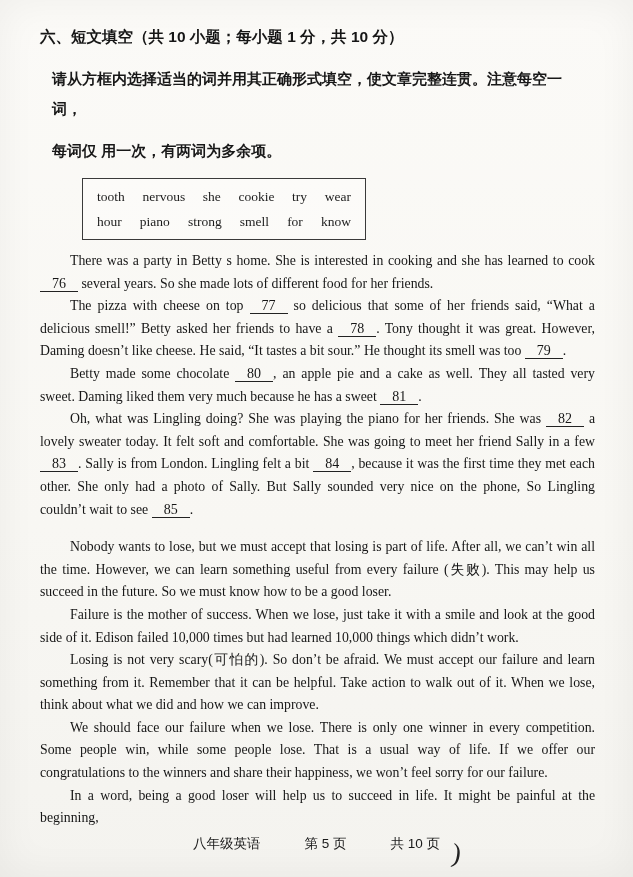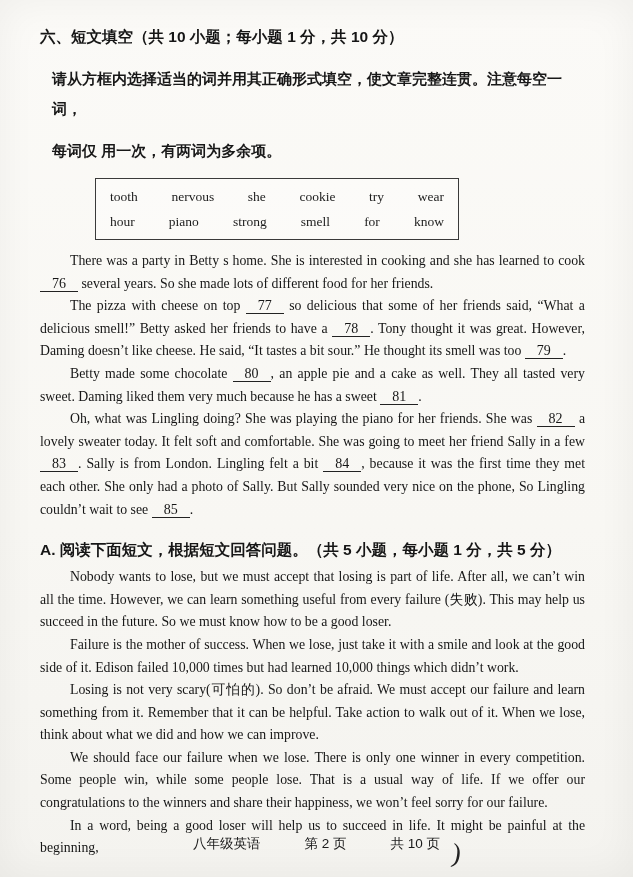--- a/index.html
+++ b/index.html
@@ -8,42 +8,42 @@
     background:#eceae6;
     font-family:"Liberation Serif", serif;
     color:#1c1c1c;
     position:relative;
     overflow:hidden;
   }
   .page{
     position:absolute;inset:0;
     background:linear-gradient(180deg,#fbfaf7 0%,#f8f7f3 60%,#f4f3ef 100%);
     box-shadow:inset 0 0 40px rgba(0,0,0,0.05);
-    padding:22px 48px 0 40px;
+    padding:22px 38px 0 40px;
     box-sizing:border-box;
   }
   .h-cn{
     font-family:"Liberation Sans", sans-serif;
     font-weight:bold;
     font-size:15.5px;
     line-height:30px;
     margin:0;
     color:#161616;
   }
   .instr{
     font-family:"Liberation Sans", sans-serif;
     font-weight:bold;
     font-size:15px;
     line-height:30px;
     margin:12px;
     color:#181818;
   }
   .word-box{
-    width:364px;
-    margin:9px 0 4px 55px;
+    width:284px;
+    margin:9px 0 4px 42px;
     border:1.6px solid #3a3a3a;
     padding:5px 14px;
     box-sizing:border-box;
     background:rgba(255,255,255,0.35);
   }
   .word-row{
     display:flex;justify-content:space-between;
     line-height:25px;font-size:13.5px;
   }
   .passage{margin-top:10px;}
@@ -113,31 +113,30 @@
     </div>
 
   <div class="passage">
       <p class="para"><span>There was a party in Betty s home. She is interested in cooking and she has learned to cook </span><span class="blank">76</span><span> several years. So she made lots of different food for her friends.</span></p>
       <p class="para"><span>The pizza with cheese on top </span><span class="blank">77</span><span> so delicious that some of her friends said, “What a delicious smell!” Betty asked her friends to have a </span><span class="blank">78</span><span>. Tony thought it was great. However, Daming doesn’t like cheese. He said, “It tastes a bit sour.” He thought its smell was too </span><span class="blank">79</span><span>.</span></p>
       <p class="para"><span>Betty made some chocolate </span><span class="blank">80</span><span>, an apple pie and a cake as well. They all tasted very sweet. Daming liked them very much because he has a sweet </span><span class="blank">81</span><span>.</span></p>
       <p class="para"><span>Oh, what was Lingling doing? She was playing the piano for her friends. She was </span><span class="blank">82</span><span> a lovely sweater today. It felt soft and comfortable. She was going to meet her friend Sally in a few </span><span class="blank">83</span><span>. Sally is from London. Lingling felt a bit </span><span class="blank">84</span><span>, because it was the first time they met each other. She only had a photo of Sally. But Sally sounded very nice on the phone, So Lingling couldn’t wait to see </span><span class="blank">85</span><span>.</span></p>
     </div>
 
   <div class="section7">
-    <p class="h-cn">A. 阅读下面短文，根据短文回答问题。（共 5 小题，每小题 1 分，共 5 分）</p>
     <div class="reading">
         <p class="para">Nobody wants to lose, but we must accept that losing is part of life. After all, we can’t win all the time. However, we can learn something useful from every failure (失败). This may help us succeed in the future. So we must know how to be a good loser.</p>
         <p class="para">Failure is the mother of success. When we lose, just take it with a smile and look at the good side of it. Edison failed 10,000 times but had learned 10,000 things which didn’t work.</p>
         <p class="para">Losing is not very scary(可怕的). So don’t be afraid. We must accept our failure and learn something from it. Remember that it can be helpful. Take action to walk out of it. When we lose, think about what we did and how we can improve.</p>
         <p class="para">We should face our failure when we lose. There is only one winner in every competition. Some people win, while some people lose. That is a usual way of life. If we offer our congratulations to the winners and share their happiness, we won’t feel sorry for our failure.</p>
         <p class="para">In a word, being a good loser will help us to succeed in life. It might be painful at the beginning,</p>
       </div>
   </div>
 
   <div class="footer">
     <span>八年级英语</span>
-    <span>第 2 页</span>
+    <span>第 5 页</span>
     <span>共 10 页</span>
   </div>
 
   <span class="stray">)</span>
 
 </div>
 
 </body></html>

